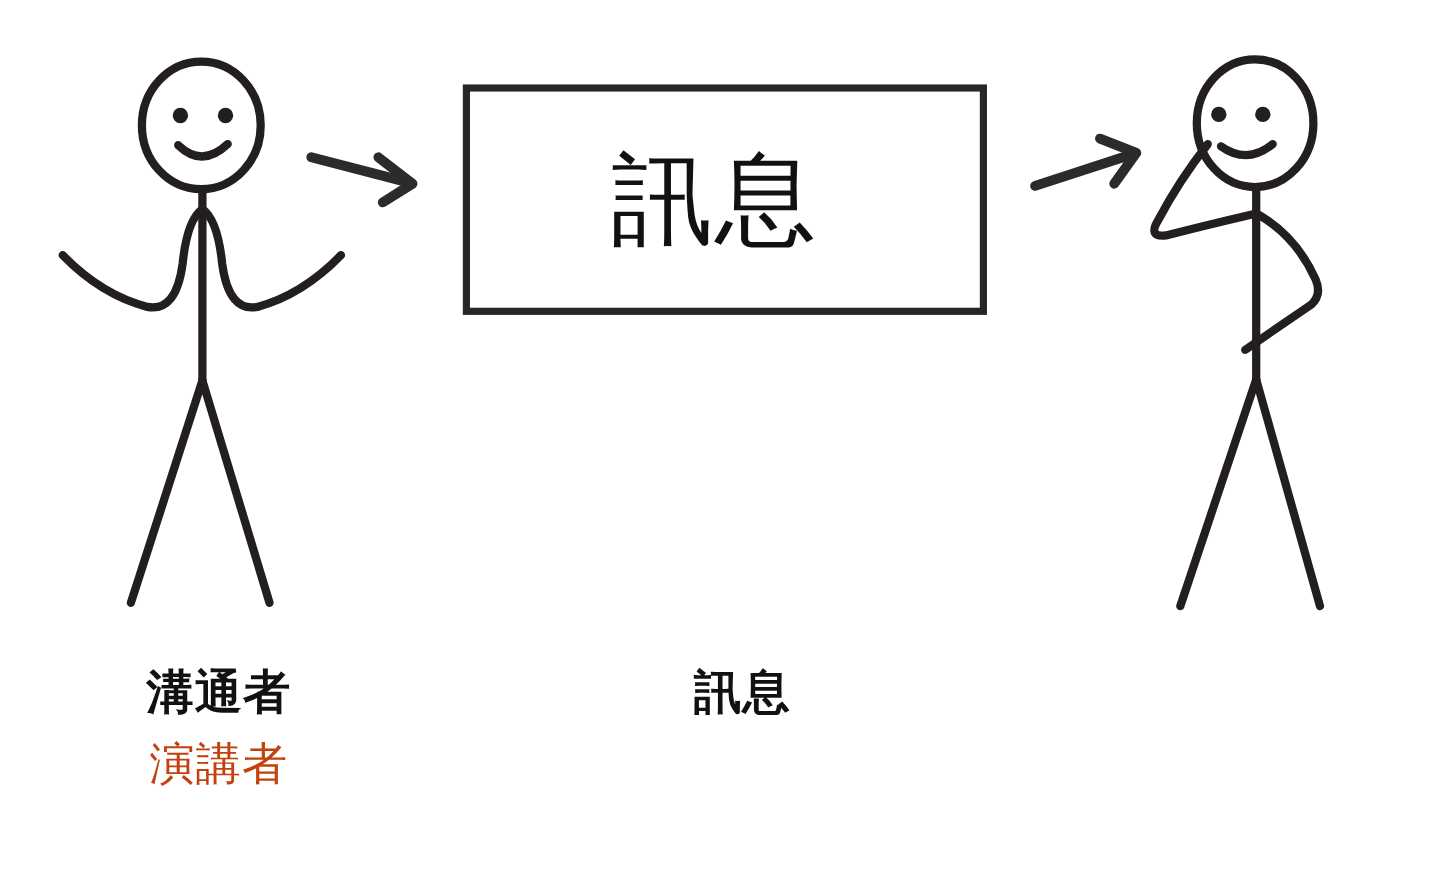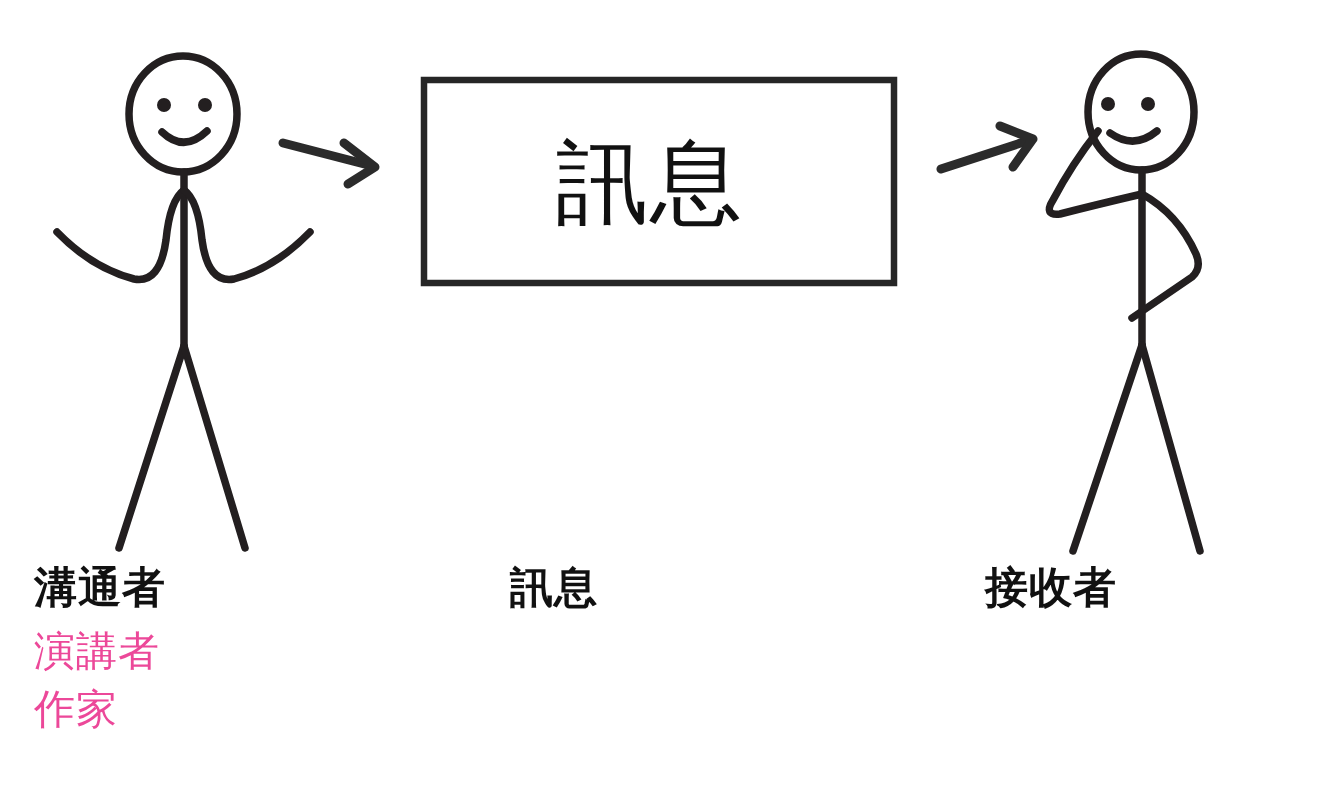--- a/index.html
+++ b/index.html
@@ -65,42 +65,43 @@
     line-height: 1;
     letter-spacing: 2px;
     color: #111111;
     font-weight: 400;
     white-space: nowrap;
     padding-right: 18px;
     box-sizing: border-box;
   }
   .caption-col {
     position: absolute;
-    text-align: left;
+    text-align: center;
     width: 330px;
+    margin-top: 43px;
   }
   .caption-col.left   { left: 34px;  top: 563px; }
   .caption-col.center { left: 510px; top: 563px; }
   .caption-col.right  { left: 985px; top: 563px; }
 
   .caption-title {
     font-size: 43px;
     font-weight: bold;
     line-height: 1.12;
     letter-spacing: 1px;
     color: #111111;
     margin: 0;
     white-space: nowrap;
   }
   .caption-sub {
     font-size: 41px;
     font-weight: 400;
     line-height: 1.42;
     letter-spacing: 1px;
-    color: #ec4899;
+    color: #c2410c;
     margin: 0;
     white-space: nowrap;
   }
   .caption-sub.first { margin-top: 11px; }
 </style>
 </head>
 <body>
 
 <div id="stage">
 
@@ -154,24 +155,22 @@
       <path d="M1142 345 L1073 551" class="stroke fig-stroke"></path>
       <path d="M1142 345 L1200 551" class="stroke fig-stroke"></path>
     </g>
   </svg>
 
   <div class="msgbox-text">訊息</div>
 
   <div class="caption-col left">
     <div class="caption-title">溝通者</div>
     <div class="caption-sub first">演講者</div>
-    <div class="caption-sub">作家</div>
   </div>
 
   <div class="caption-col center">
     <div class="caption-title">訊息</div>
   </div>
 
   <div class="caption-col right">
-    <div class="caption-title">接收者</div>
   </div>
 
 </div>
 
 </body></html>

